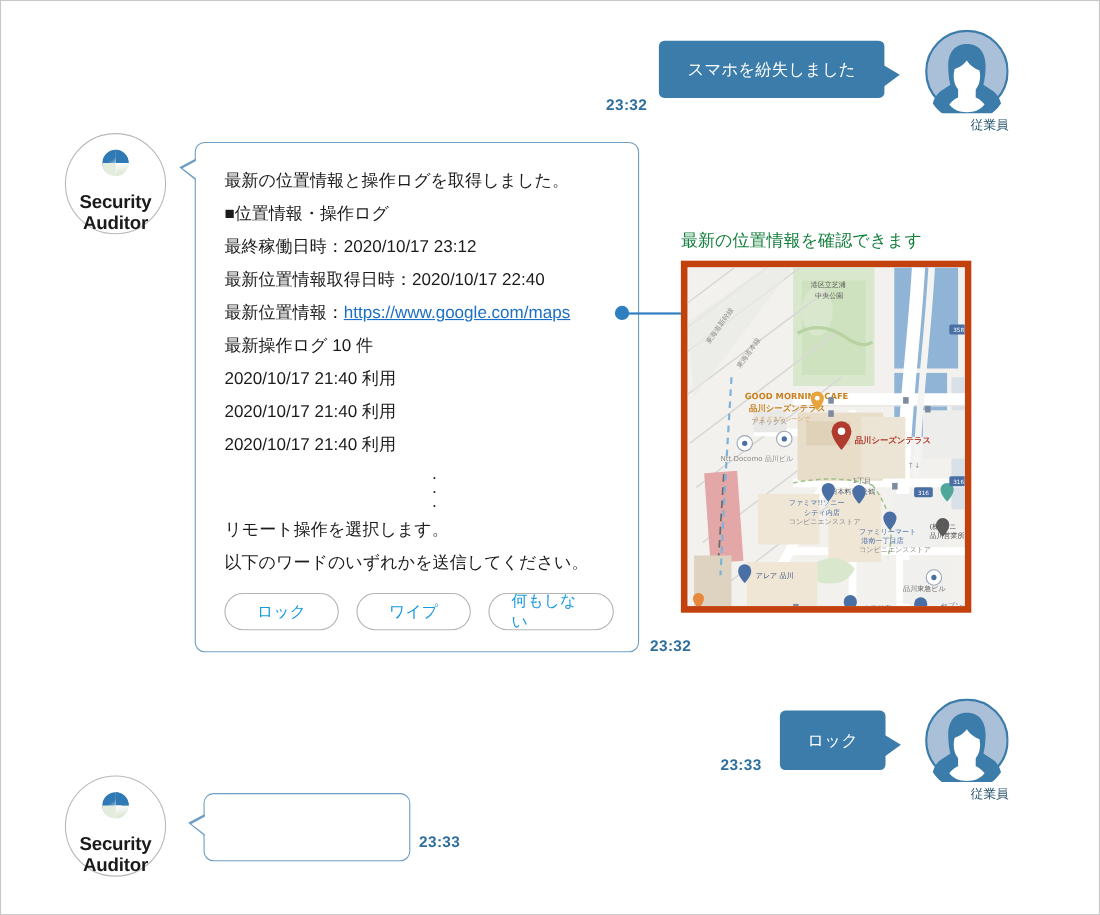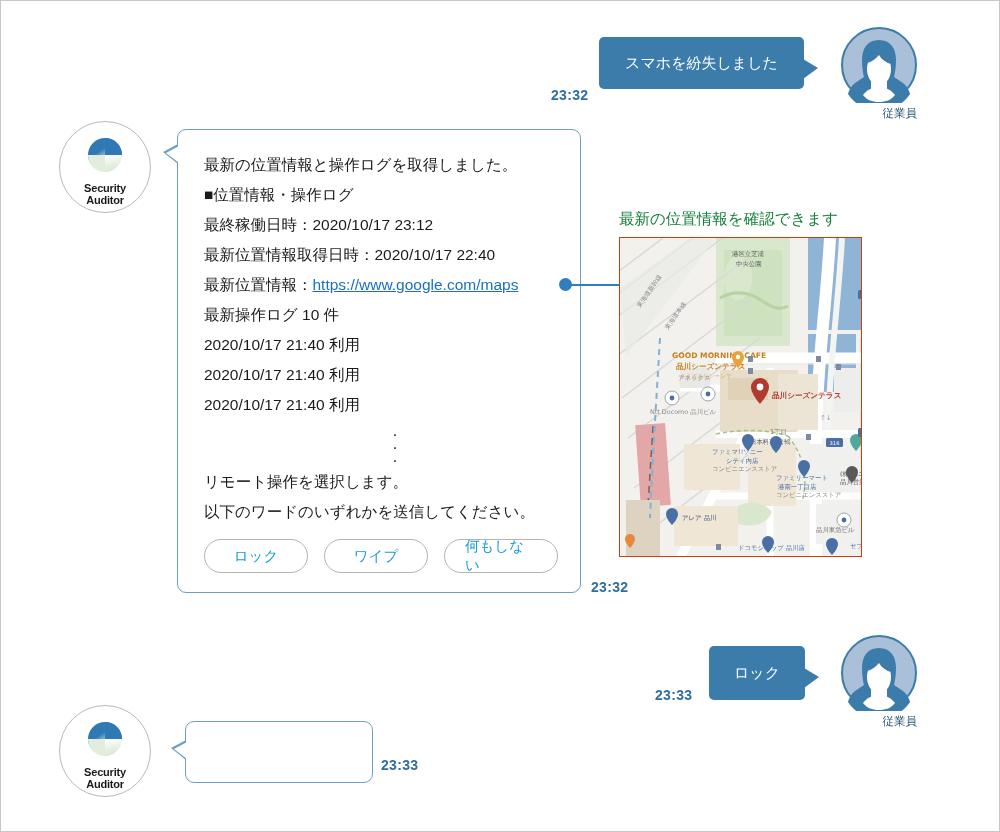--- a/index.html
+++ b/index.html
@@ -24,22 +24,22 @@
     width:92px; height:92px;
     border-radius:50%;
     border:1px solid #b9b9b9;
     background:#fff;
     display:flex; flex-direction:column;
     align-items:center; justify-content:flex-start;
     padding-top:10px;
   }
   .bot-mark { width:46px; height:44px; }
   .bot-name {
-    font-size:11px; font-weight:bold; line-height:1.12;
-    text-align:center; color:#1a1a1a; margin-top:6px;
+    font-size:17px; font-weight:bold; line-height:1.12;
+    text-align:center; color:#1a1a1a; margin-top:11px;
     letter-spacing:-0.2px;
   }
   .user-avatar { position:absolute; width:76px; text-align:right; }
   .user-avatar svg { width:76px; height:76px; display:block; }
   .user-name { font-size:11.5px; color:#27546f; margin-top:3px; }
 
   
   .ububble {
     position:absolute;
     background:#3c7cab;
@@ -114,22 +114,22 @@
     display:flex; align-items:center; justify-content:center;
     padding:0 20px;
     min-width:104px;
     cursor:pointer;
   }
 
   
   .map-wrap { position:absolute; }
   .map-caption { font-size:15.5px; color:#15803d; margin-bottom:7px;margin-top:20px; }
   .map-frame {
-    width:243px; height:320px;
-    border:1px solid #c2410c;
+    width:264px; height:320px;
+    border:6px solid #c2410c;
     overflow:hidden;
     position:relative;
     background:#eef0ec;
   }
   .map-frame svg { display:block; }
   .connector { position:absolute; }
   .connector .dot {
     position:absolute; left:0; top:0;
     width:13px; height:13px; border-radius:50%;
     background:#2f7fc0;

